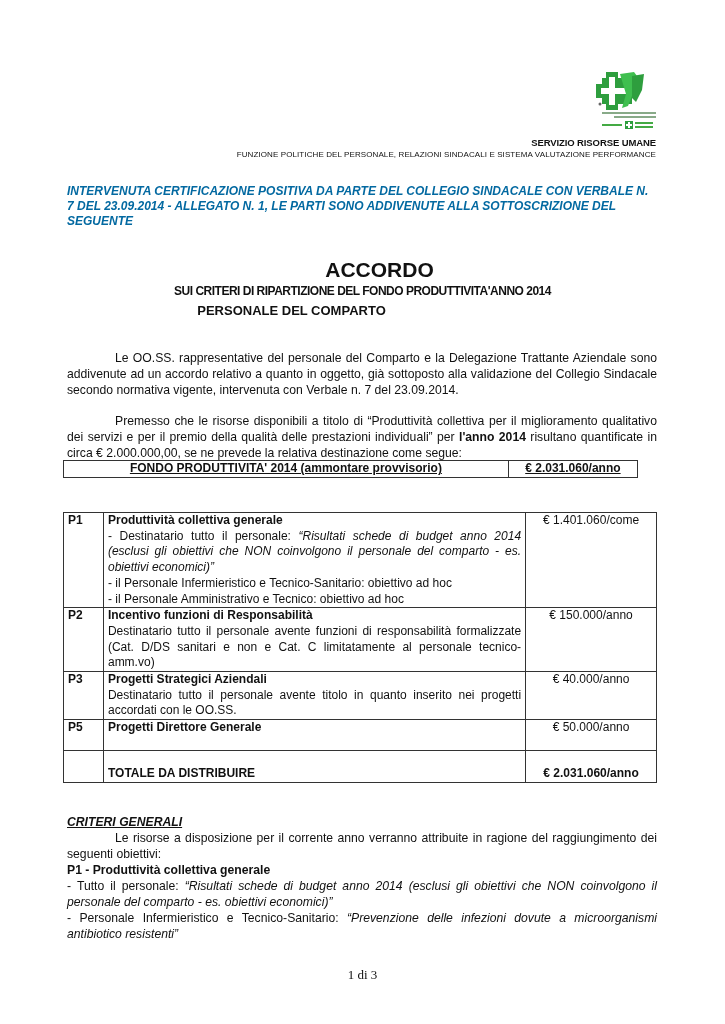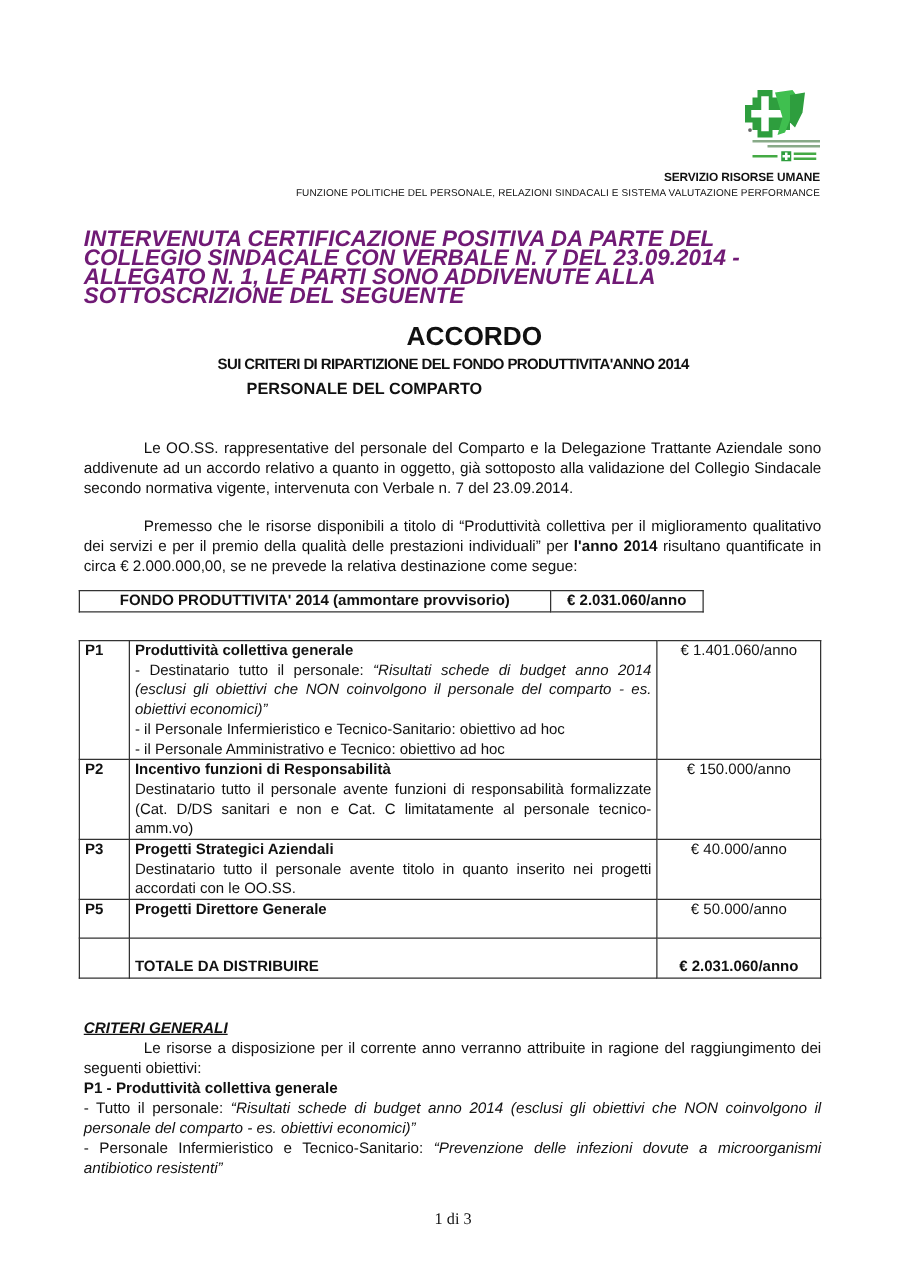--- a/index.html
+++ b/index.html
@@ -2,32 +2,32 @@
 <html><head>
 <meta charset="utf-8">
 <style>
   html, body { margin: 0; padding: 0; background: #ffffff; }
   body { width: 725px; height: 1024px; position: relative; overflow: hidden;
          font-family: "Liberation Sans", sans-serif; color: #111; }
   .abs { position: absolute; }
   .logo { left: 592px; top: 68px; width: 68px; height: 66px; }
   .svc { right: 69px; top: 137px; font-size: 9.5px; font-weight: bold; letter-spacing: -0.1px; }
   .func { right: 69px; top: 150px; font-size: 8px; letter-spacing: 0.1px; }
-  .cert { left: 67px; top: 184px; width: 590px; font-size: 18px; font-weight: bold; font-style: italic;
-          color: #701a75; line-height: 15px; }
+  .cert { left: 67px; top: 184px; width: 590px; font-size: 12px; font-weight: bold; font-style: italic;
+          color: #0369a1; line-height: 15px; }
   .t1 { left: 0; width: 725px; top: 258px; text-align: center; font-size: 21px; font-weight: bold; padding-left: 17px; }
   .t2 { left: 0; width: 725px; top: 284px; text-align: center; font-size: 12px; font-weight: bold; letter-spacing: -0.5px; }
   .t3 { left: 0; width: 583px; top: 303px; text-align: center; font-size: 13px; font-weight: bold; }
   .para { left: 67px; width: 590px; font-size: 12.2px; line-height: 16px; text-align: justify; }
   .para .indent { display: inline-block; width: 48px; }
   .p1 { top: 350px; }
   .p2 { top: 413px; }
   table { border-collapse: collapse; position: absolute; font-family: "Liberation Sans", sans-serif; }
   td { border: 1px solid #333; vertical-align: top; font-size: 12px; line-height: 15.7px; padding: 0 4px; }
-  .fondo { left: 63px; top: 472px; width: 500px; }
+  .fondo { left: 63px; top: 460px; width: 575px; text-decoration: underline; }
   .fondo td { font-weight: bold; text-align: center; height: 15px; font-size: 12px; }
   .main { left: 63px; top: 512px; width: 594px; }
   .main td.code { width: 31px; font-weight: bold; padding-left: 4px; }
   .main td.desc { width: 414px; text-align: justify; }
   .main td.amt { width: 122px; text-align: center; }
   .main .title { font-weight: bold; display: block; }
   .main .line { display: block; }
   .it { font-style: italic; }
   .total-row td { height: 31px; }
   .total-row td.desc, .total-row td.amt { vertical-align: bottom; font-weight: bold; }
@@ -90,21 +90,21 @@
 <table class="main">
   <tbody>
       <tr>
     <td class="code">P1</td>
     <td class="desc">
       <span class="title">Produttività collettiva generale</span>
       <span class="line"><span>- Destinatario tutto il personale: </span><span class="it">“Risultati schede di budget anno 2014 (esclusi gli obiettivi che NON coinvolgono il personale del comparto - es. obiettivi economici)”</span></span>
       <span class="line">- il Personale Infermieristico e Tecnico-Sanitario: obiettivo ad hoc</span>
       <span class="line">- il Personale Amministrativo e Tecnico: obiettivo ad hoc</span>
     </td>
-    <td class="amt">€ 1.401.060/anno</td>
+    <td class="amt">€ 1.401.060/come</td>
   </tr>
   <tr>
     <td class="code">P2</td>
     <td class="desc">
       <span class="title">Incentivo funzioni di Responsabilità</span>
       <span class="line">Destinatario tutto il personale avente funzioni di responsabilità formalizzate (Cat. D/DS sanitari e non e Cat. C limitatamente al personale tecnico-amm.vo)</span>
     </td>
     <td class="amt">€ 150.000/anno</td>
   </tr>
   <tr>

